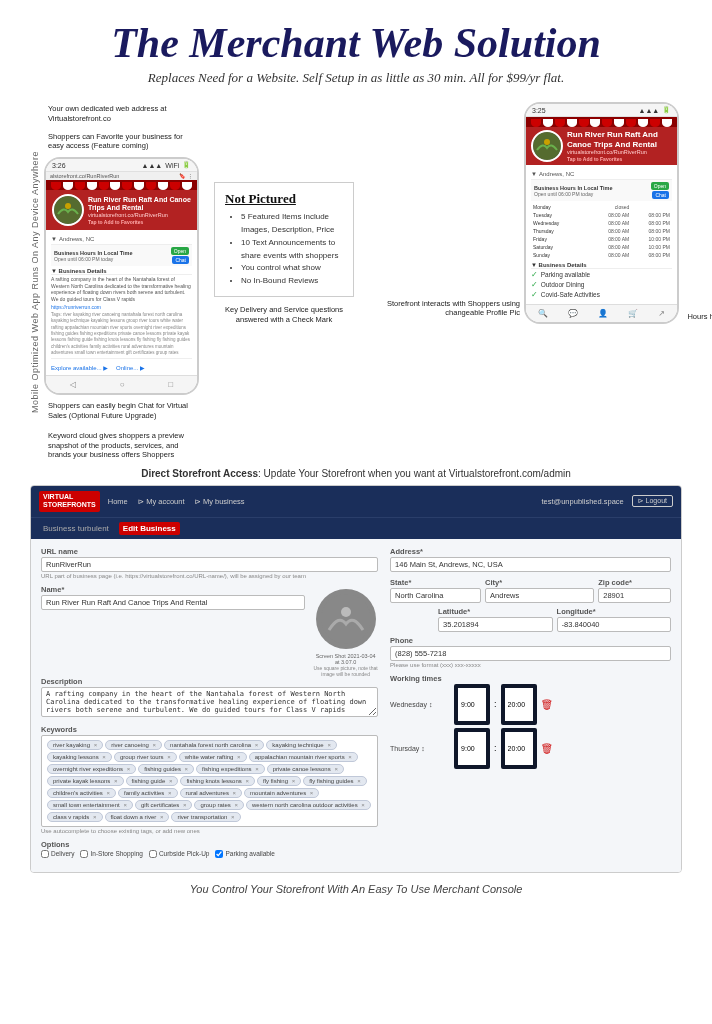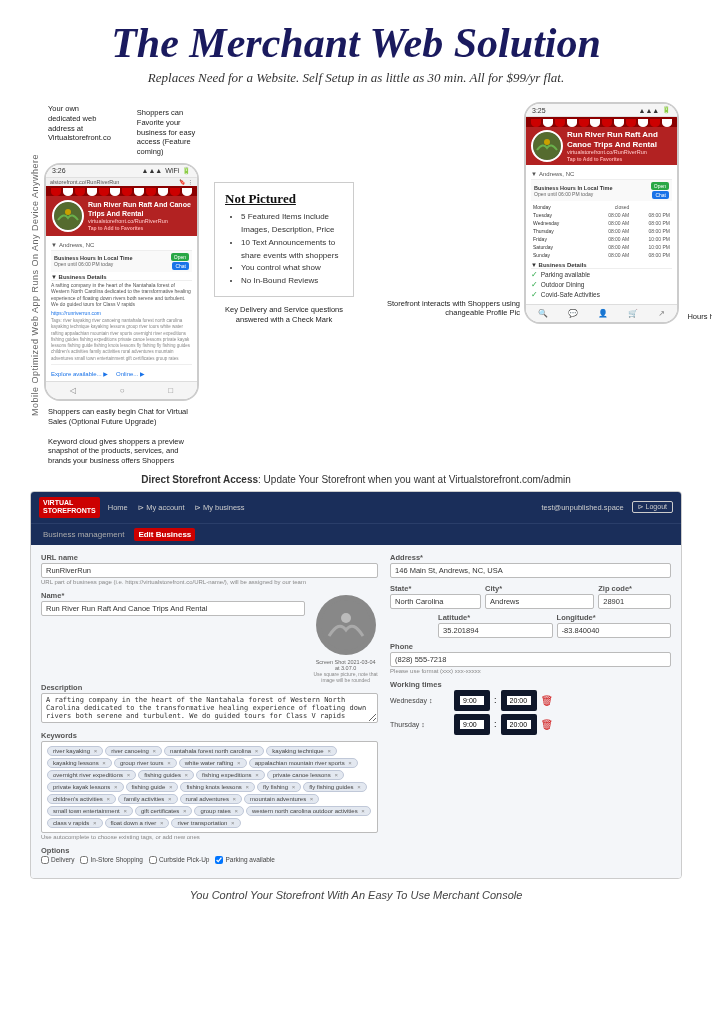--- a/index.html
+++ b/index.html
@@ -488,23 +488,23 @@
       margin-bottom: 3px;
     }
 
     .working-times-label {
       font-size: 7px;
       color: #444;
       min-width: 60px;
     }
 
     .time-input {
-      border: 6px solid #0f172a;
+      border: 4px solid #0f172a;
       background: #fff;
-      padding: 1px 3px;
+      padding: 13px 3px;
       font-size: 7px;
       border-radius: 2px;
       width: 36px;
     }
 
     .delete-icon {
       color: #cc0000;
       font-size: 10px;
       cursor: pointer;
     }
@@ -609,21 +609,21 @@
 
   <h1 class="main-title">The Merchant Web Solution</h1>
   <p class="subtitle">Replaces Need for a Website. Self Setup in as little as 30 min. All for $99/yr flat.</p>
 
   <div class="top-content-area">
 
     <div class="side-label">Mobile Optimized Web App Runs On Any Device Anywhere</div>
 
     <div style="display:flex;flex-direction:column;align-items:flex-start;flex-shrink:0;">
 
-      <div style="display:flex;align-items:flex-start;width:160px;margin-bottom:4px;gap:18px;">
+      <div style="display:flex;flex-direction:column;align-items:flex-start;width:160px;margin-bottom:4px;">
         <div class="annotation-item" style="text-align:left;font-size:7.5px;color:#222;line-height:1.3;">Your own dedicated web address at Virtualstorefront.co</div>
         <div class="annotation-item" style="text-align:left;font-size:7.5px;color:#222;line-height:1.3;margin-top:4px;">Shoppers can Favorite your business for easy access (Feature coming)</div>
       </div>
 
       <div class="phone-mockup phone-left">
         <div class="phone-screen">
 
           <div class="status-bar">
             <span>3:26</span>
             <div class="status-bar-right">
@@ -881,21 +881,21 @@
           <a href="#">⊳ <span>My account</span></a>
           <a href="#">⊳ <span>My business</span></a>
         </div>
         <div class="admin-nav-right">
           <span>test@unpublished.space</span>
           <button class="logout-btn">⊳ Logout</button>
         </div>
       </div>
 
       <div class="admin-sub-nav">
-        <span class="admin-sub-nav-item">Business management</span>
+        <span class="admin-sub-nav-item">Business turbulent</span>
         <span class="admin-sub-nav-item active">Edit Business</span>
       </div>
 
       <div class="admin-body">
 
         <div class="admin-left">
 
           <div class="form-group">
             <label class="form-label">URL name</label>
             <input class="form-input" value="RunRiverRun" style="">

